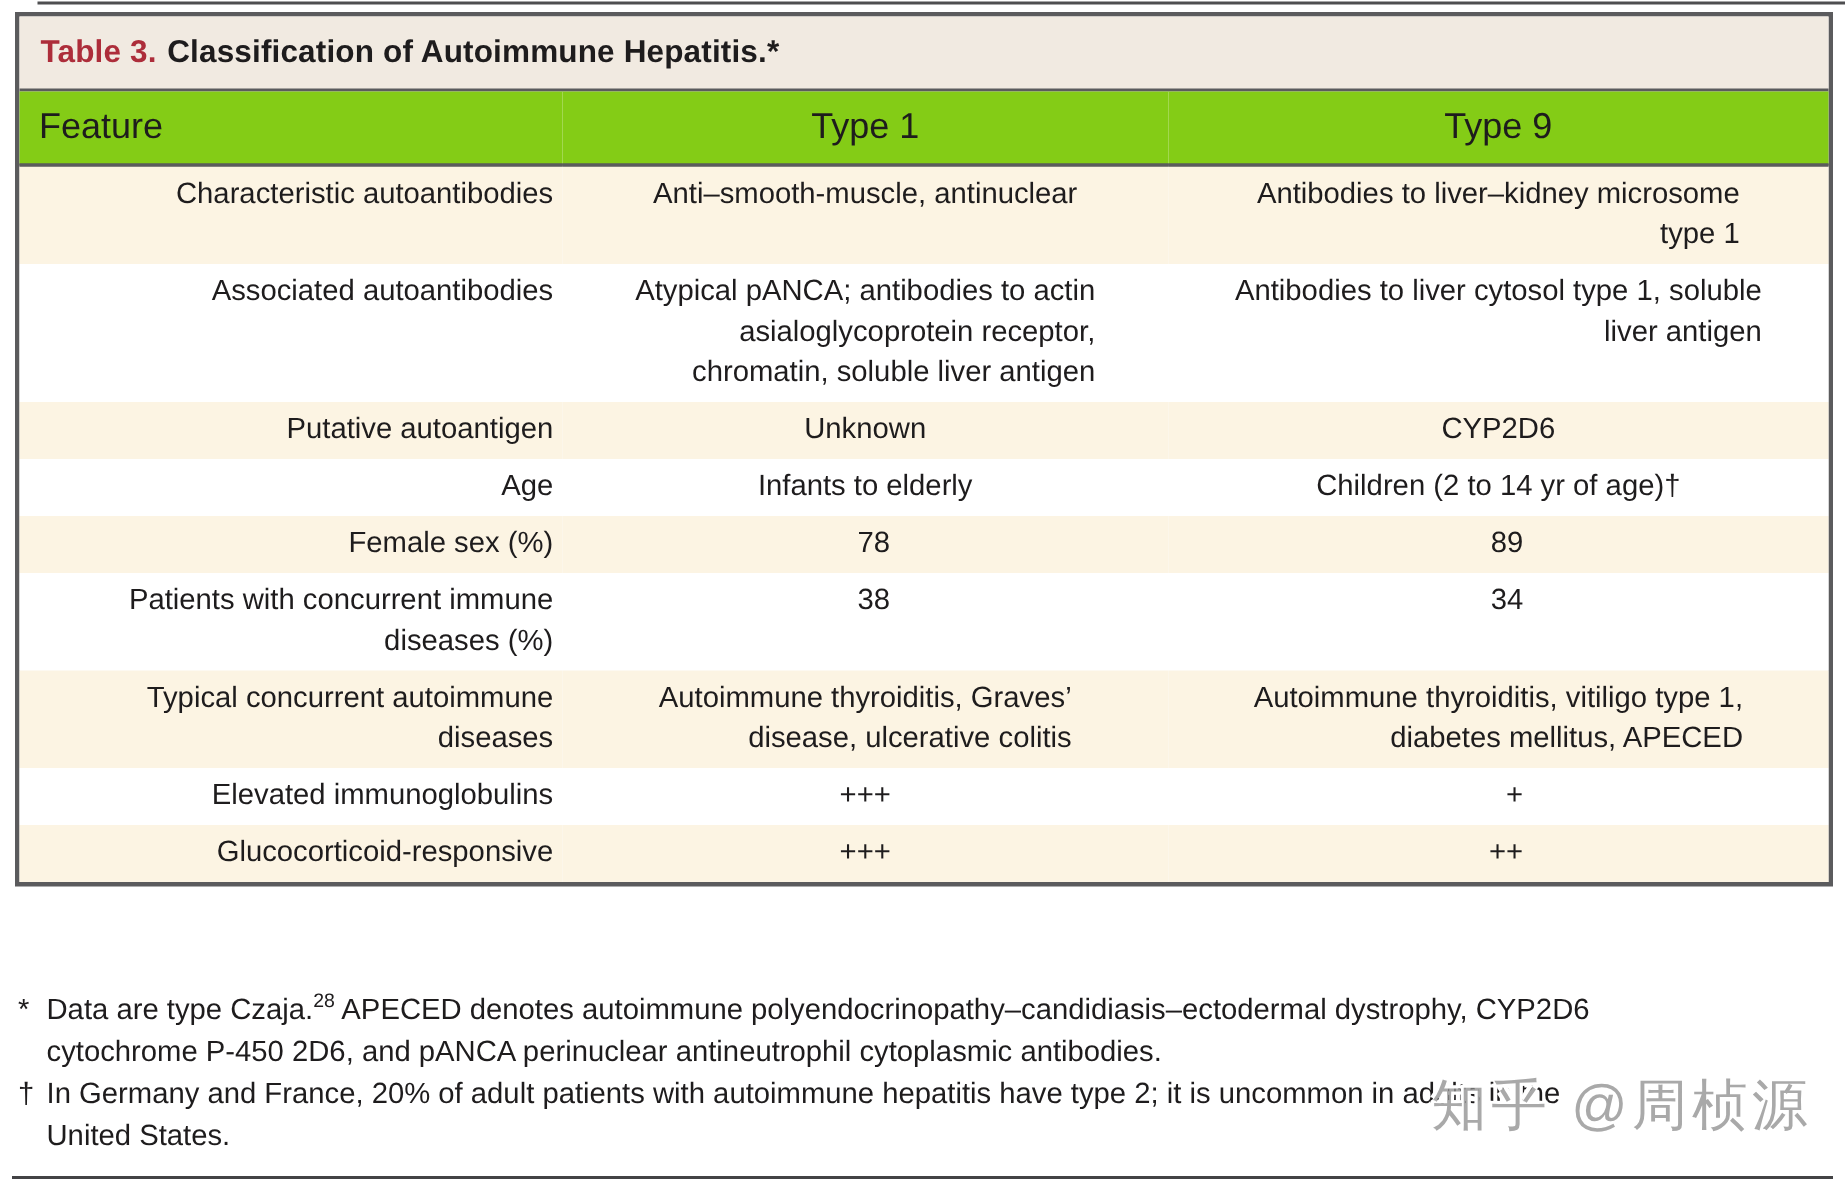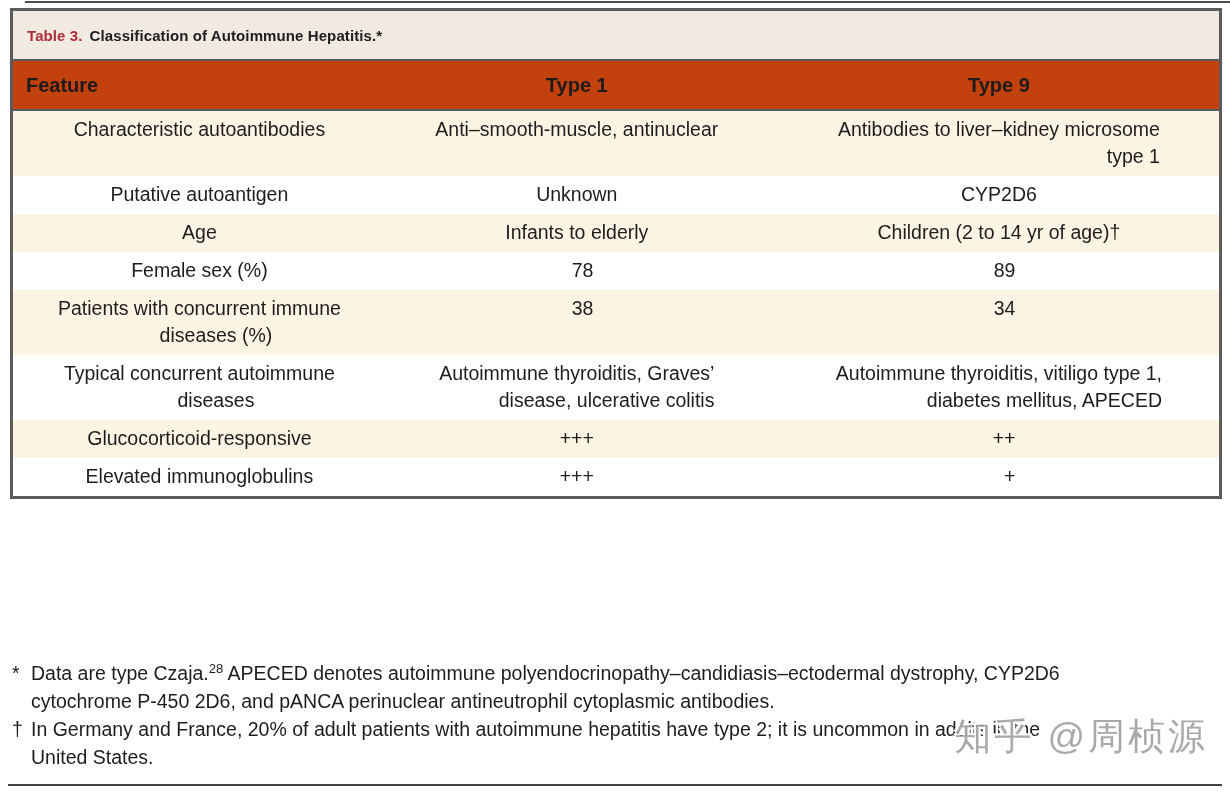--- a/index.html
+++ b/index.html
@@ -19,46 +19,46 @@
     position:absolute; top:8px; left:10px; width:1212px;
     border:3px solid #5b5b5d;
     background:#ffffff;
   }
   .title-bar {
     background:#f1eae1;
     border-bottom:2px solid #5b5b5d;
     height:50px;
     display:flex; align-items:center;
     padding-left:14px;
-    font-size:15px; font-weight:bold;
+    font-size:21px; font-weight:bold;
     letter-spacing:.1px;
   }
   .title-label { color:#ad2d3a; margin-right:7px; }
   table { width:100%; border-collapse:collapse; table-layout:fixed; }
   col.c-feat { width:30%; }
   col.c-t1   { width:33.5%; }
   col.c-t2   { width:36.5%; }
   thead th {
-    font-size:20px; font-weight:bold;
+    font-size:24px; font-weight:normal;
     height:49px;
     border-bottom:2px solid #5b5b5d;
-    background:#c2410c;
+    background:#84cc16;
     vertical-align:middle;
   }
   thead th.h-feat { text-align:left; padding-left:13px; }
   thead th.h-val  { text-align:center; }
   tbody td {
     font-size:19.5px;
     line-height:27px;
     vertical-align:top;
     padding:5px 6px 6px 6px;
   }
   tbody tr:nth-child(odd)  { background:#fcf4e3; }
   tbody tr:nth-child(even) { background:#ffffff; }
-  td.feat { text-align:center; padding-left:17px;margin-left:46px; }
+  td.feat { text-align:right; padding-left:17px;margin-left:46px; }
   td.feat .hang {
     white-space:pre-line;
     padding-left:1.7em; text-indent:-1.7em;
   }
   td.val { text-align:center; }
   td.val .hang {
     display:inline-block;
     text-align:right;
     white-space:pre-line;
     padding-left:1.7em; text-indent:-1.7em;
@@ -116,20 +116,30 @@
       <tr>
         <td class="feat">
             <div class="hang">Characteristic autoantibodies</div>
           </td>
         <td class="val"><span class="hang">Anti–smooth-muscle, antinuclear</span></td>
         <td class="val"><span class="hang">Antibodies to liver–kidney microsome
 type 1</span></td>
       </tr>
       <tr>
         <td class="feat">
+            <div class="hang">Associated autoantibodies</div>
+          </td>
+        <td class="val"><span class="hang">Atypical pANCA; antibodies to actin
+asialoglycoprotein receptor,
+chromatin, soluble liver antigen</span></td>
+        <td class="val"><span class="hang">Antibodies to liver cytosol type 1, soluble
+liver antigen</span></td>
+      </tr>
+      <tr>
+        <td class="feat">
             <div class="hang">Putative autoantigen</div>
           </td>
         <td class="val"><span class="hang">Unknown</span></td>
         <td class="val"><span class="hang">CYP2D6</span></td>
       </tr>
       <tr>
         <td class="feat">
             <div class="hang">Age</div>
           </td>
         <td class="val"><span class="hang">Infants to elderly</span></td>
@@ -155,31 +165,31 @@
             <div class="hang">Typical concurrent autoimmune
 diseases</div>
           </td>
         <td class="val"><span class="hang">Autoimmune thyroiditis, Graves’
 disease, ulcerative colitis</span></td>
         <td class="val"><span class="hang">Autoimmune thyroiditis, vitiligo type 1,
 diabetes mellitus, APECED</span></td>
       </tr>
       <tr>
         <td class="feat">
+            <div class="hang">Elevated immunoglobulins</div>
+          </td>
+        <td class="val"><span class="hang">+++</span></td>
+        <td class="val"><span class="hang">+</span></td>
+      </tr>
+      <tr>
+        <td class="feat">
             <div class="hang">Glucocorticoid-responsive</div>
           </td>
         <td class="val"><span class="hang">+++</span></td>
         <td class="val"><span class="hang">++</span></td>
-      </tr>
-      <tr>
-        <td class="feat">
-            <div class="hang">Elevated immunoglobulins</div>
-          </td>
-        <td class="val"><span class="hang">+++</span></td>
-        <td class="val"><span class="hang">+</span></td>
       </tr>
     </tbody>
   </table>
 </div>
 
 <div class="footnotes">
   <div class="footnote">
     <span class="fn-marker">*</span>
     <div class="fn-text"><span>Data are type Czaja.</span><sup>28</sup><span> APECED denotes autoimmune polyendocrinopathy–candidiasis–ectodermal dystrophy, CYP2D6
 cytochrome P-450 2D6, and pANCA perinuclear antineutrophil cytoplasmic antibodies.</span></div>

